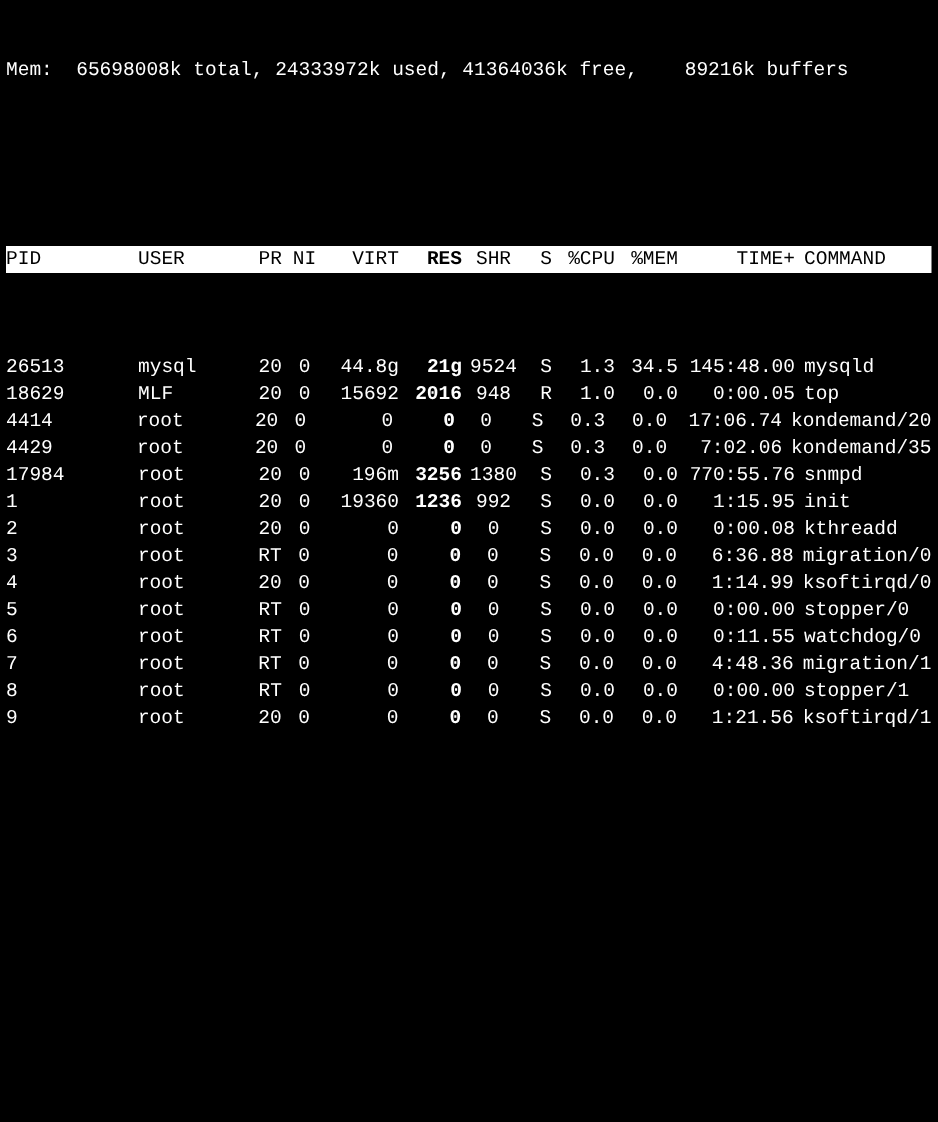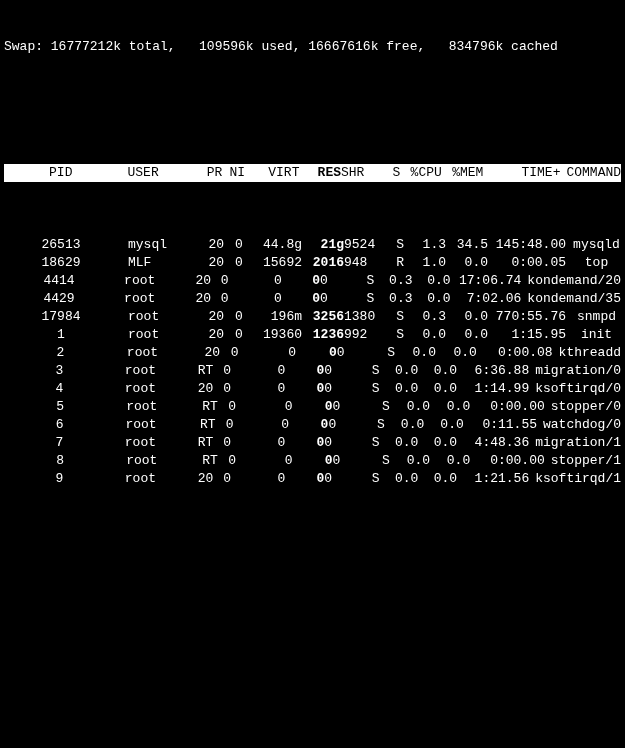--- a/index.html
+++ b/index.html
@@ -19,38 +19,38 @@
     white-space: pre;
   }
   .headerbar {
     background: #fff;
     color: #000;
     display: inline-block;
   }
   .row { display: flex; }
   .gap { height: 18px; }
   
-  .c-pid  { width: 42px; text-align: center; margin-left: 36px; }
+  .c-pid  { width: 42px; text-align: left; }
   .c-user { width: 60px; padding-left: 6px; text-align: left; margin-left: 40px; }
   .c-pr   { width: 36px; text-align: right; }
   .c-ni   { width: 30px; text-align: center; }
   .c-virt { width: 48px; text-align: right; }
   .c-res  { width: 42px; text-align: right; font-weight: bold; }
-  .c-shr  { width: 42px; text-align: left; }
+  .c-shr  { width: 42px; text-align: center; }
   .c-s    { width: 18px; text-align: right; }
   .c-cpu  { width: 42px; text-align: right; }
   .c-mem  { width: 42px; text-align: right; }
   .c-time { width: 78px; text-align: right; }
-  .c-cmd  { flex: 1; padding-left: 6px; text-align: center; }
+  .c-cmd  { flex: 1; padding-left: 6px; text-align: left; }
 </style>
 </head>
 <body>
 
 <div class="term">
-  <div>Swap: 16777212k total,   109596k used, 16667616k free,   834796k cached</div>
+  <div>Mem:  65698008k total, 24333972k used, 41364036k free,    89216k buffers</div>
   <div class="gap"></div>
 
   <div class="row headerbar">
     <span class="c-pid">PID</span>
     <span class="c-user">USER</span>
     <span class="c-pr">PR</span>
     <span class="c-ni">NI</span>
     <span class="c-virt">VIRT</span>
     <span class="c-res">RES</span>
     <span class="c-shr">SHR</span>

